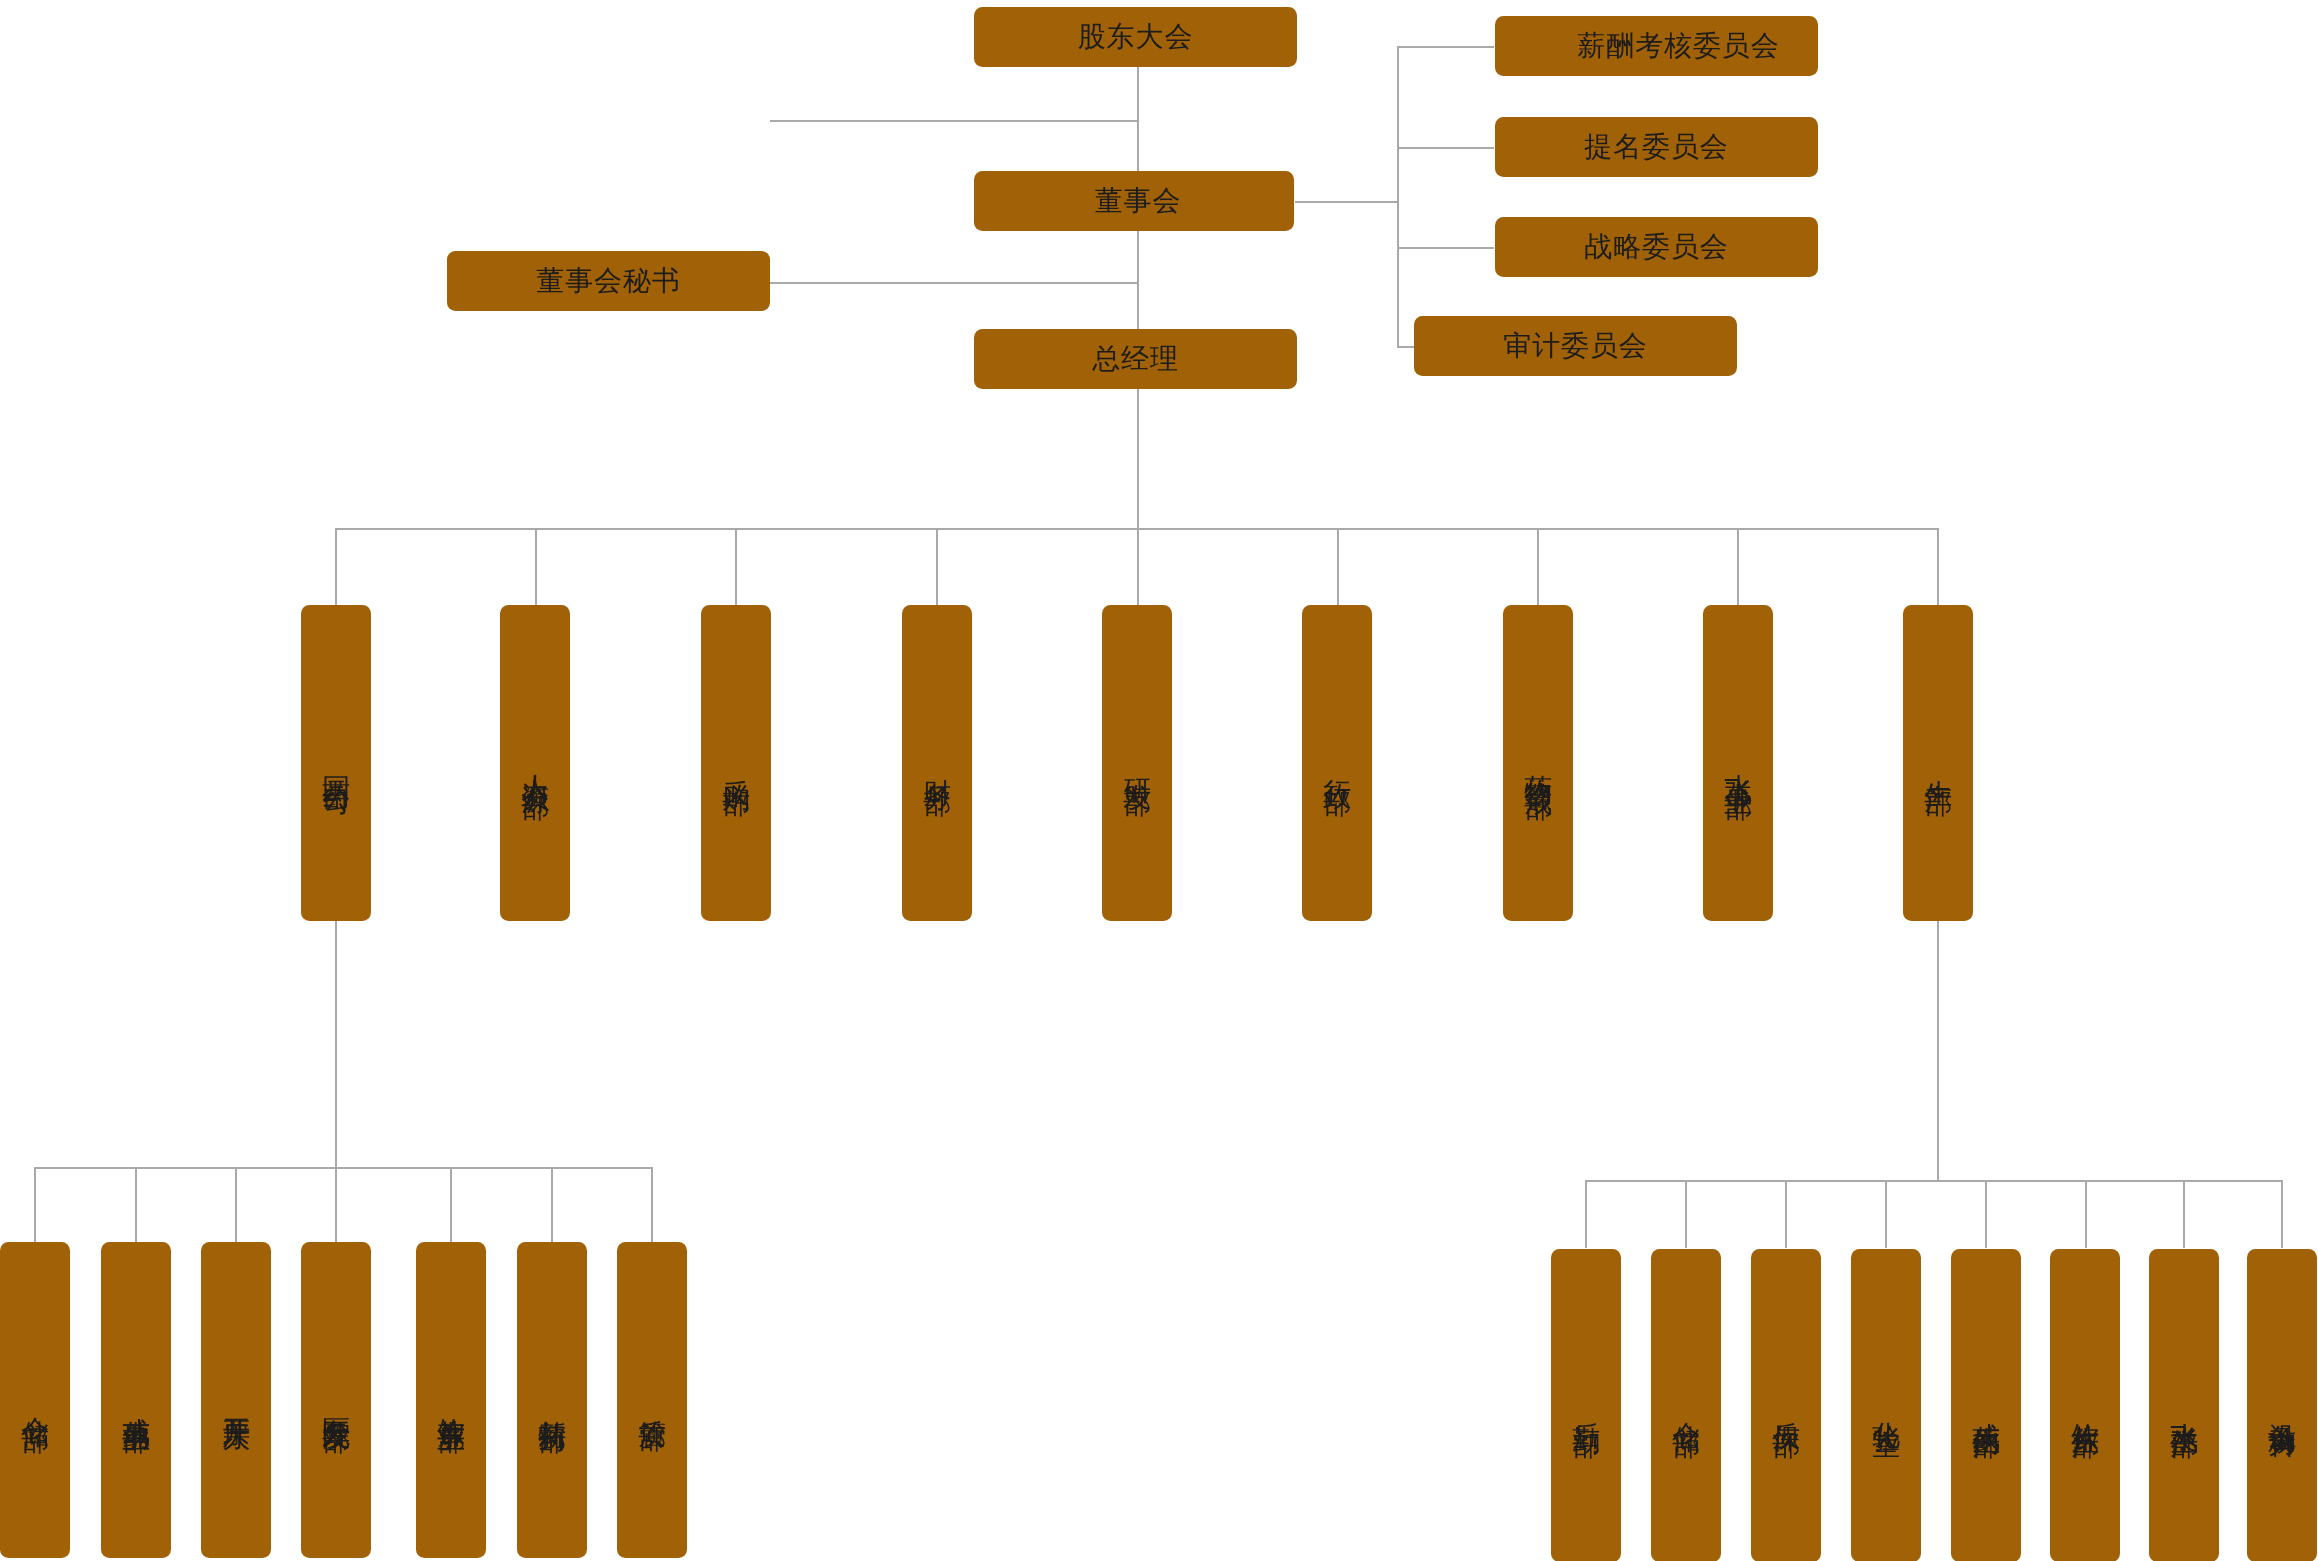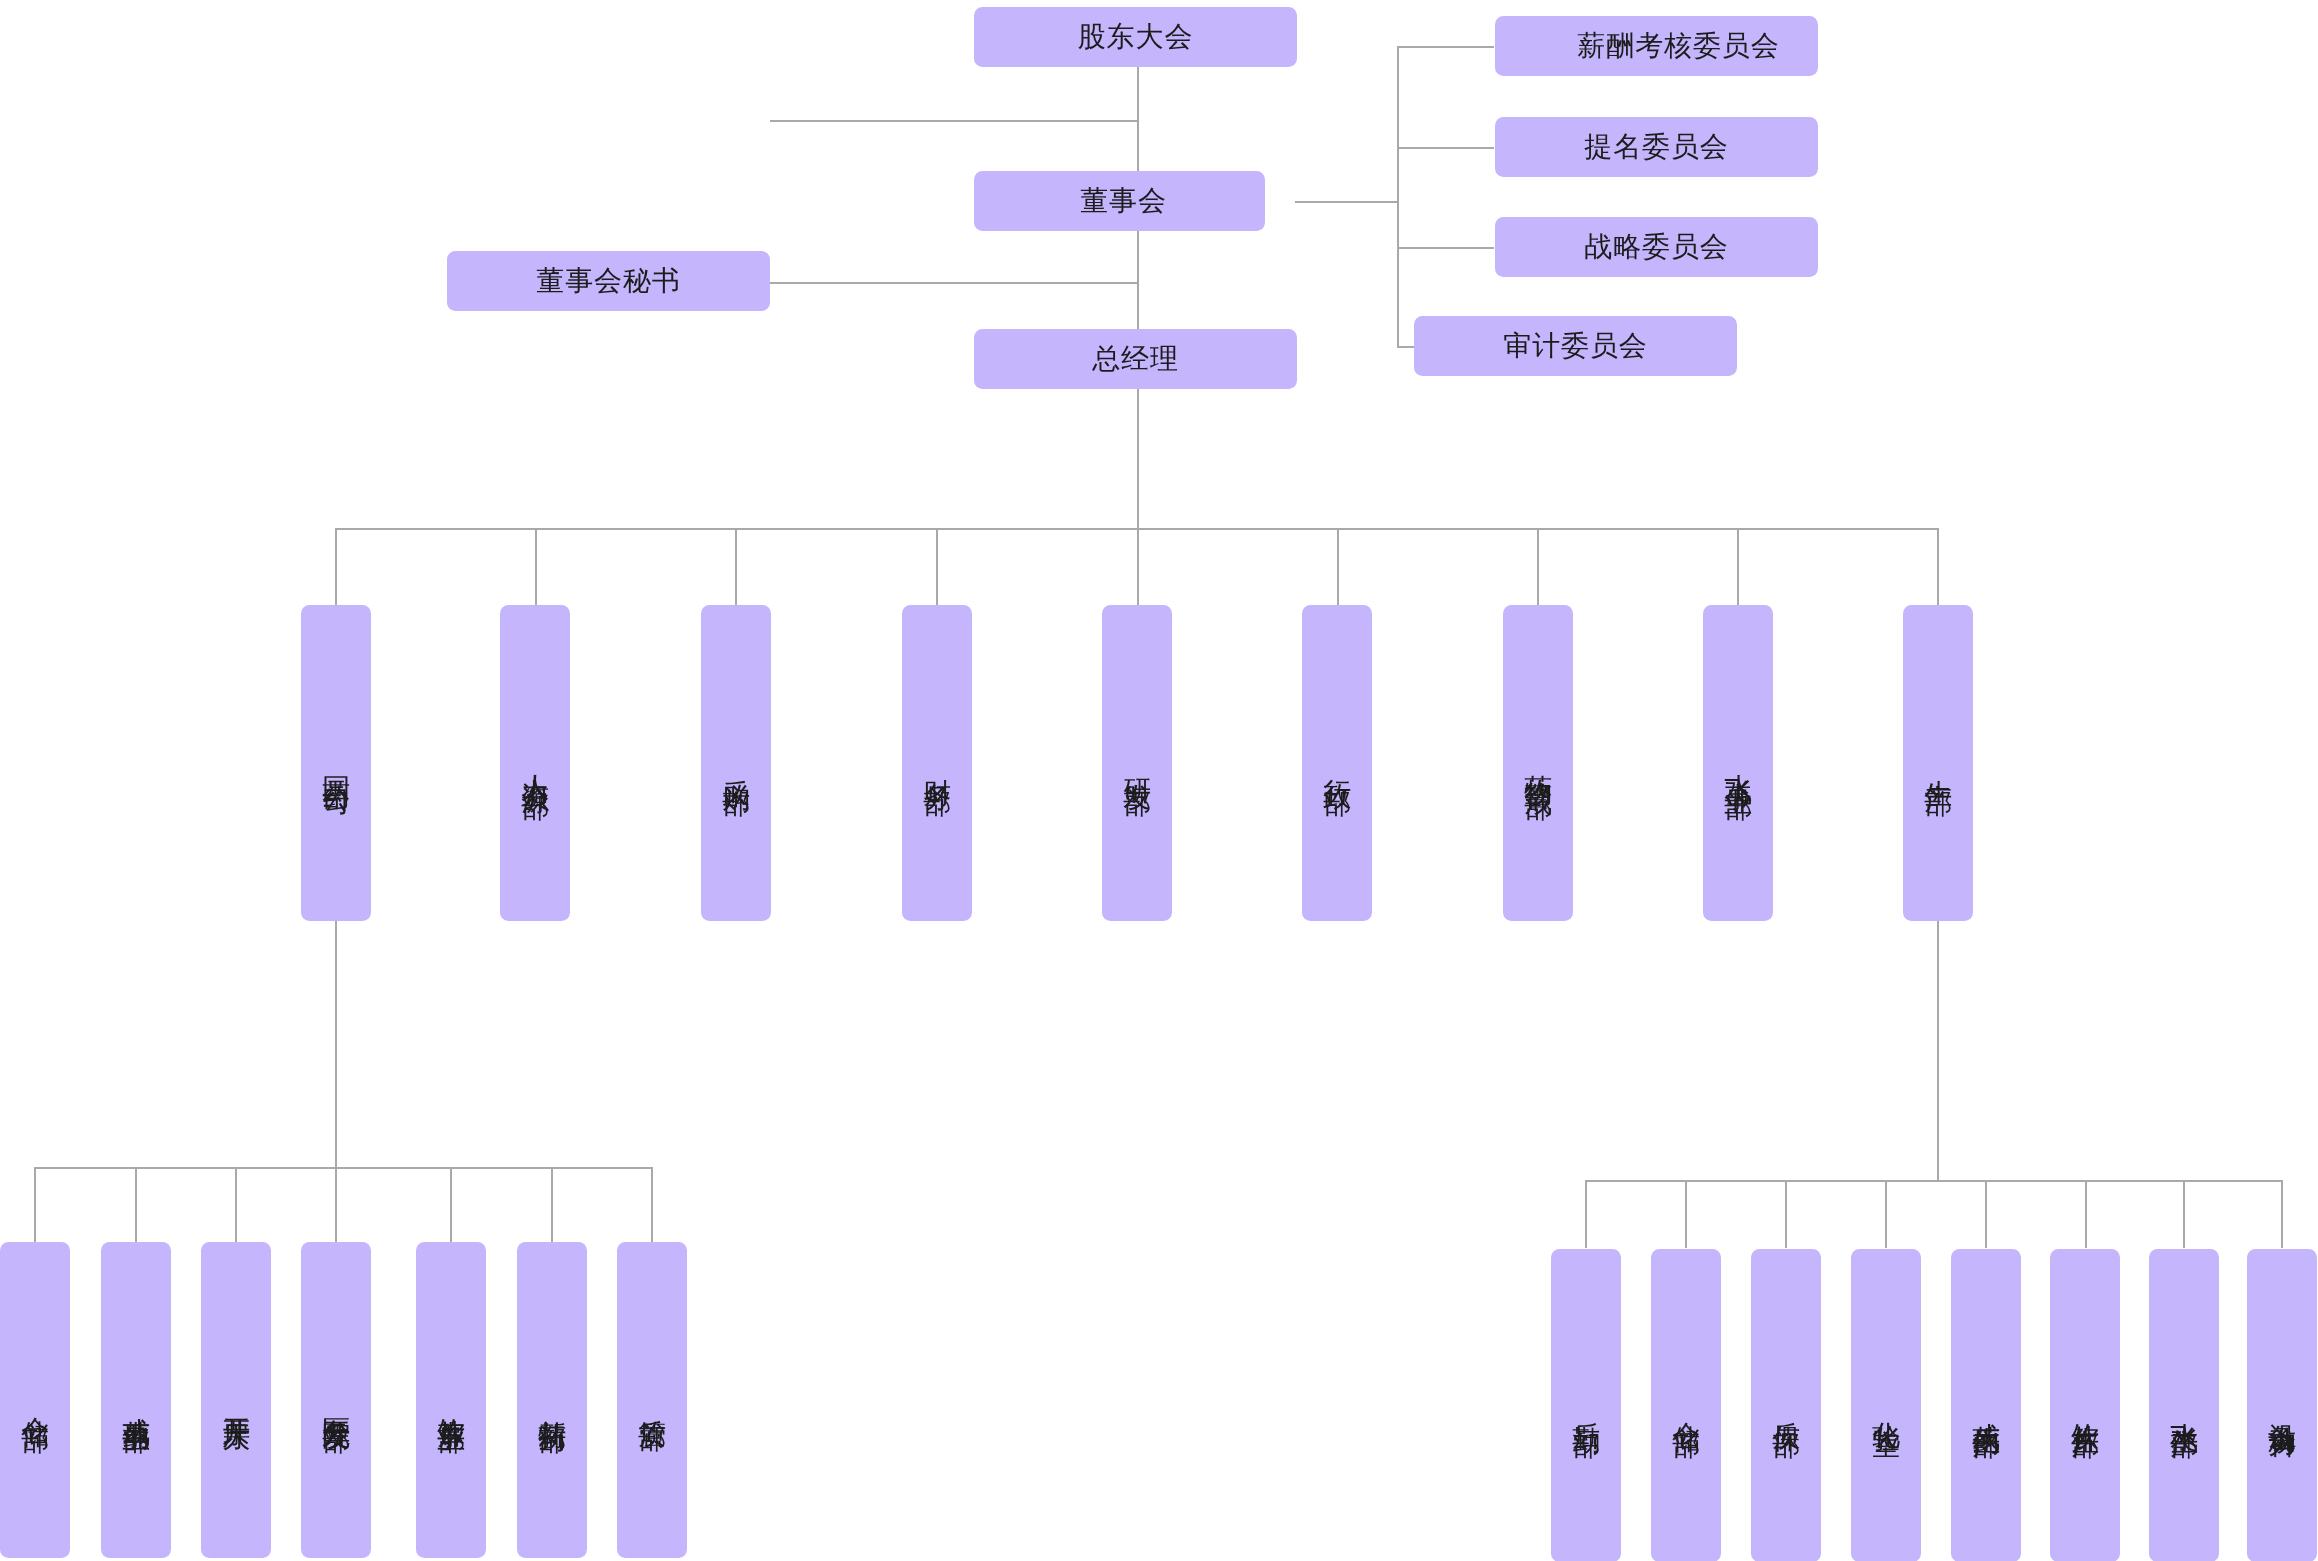--- a/index.html
+++ b/index.html
@@ -13,21 +13,21 @@
   }
   #chart {
     position: relative;
     width: 2319px;
     height: 1561px;
     background: #ffffff;
     overflow: hidden;
   }
   .node {
     position: absolute;
-    background: #c4b5fd;
+    background: #a16207;
     border-radius: 8.5px;
     display: flex;
     align-items: center;
     justify-content: center;
     text-align: right;
     box-sizing: border-box;
     color: #1c1c1c;
     line-height: 1.12;
   }
   .node.horiz {
@@ -103,21 +103,21 @@
   <div class="line v" style="left:1785px; top:1180px; height:68px;"></div>
   <div class="line v" style="left:1885px; top:1180px; height:68px;"></div>
   <div class="line v" style="left:1985px; top:1180px; height:68px;"></div>
   <div class="line v" style="left:2085px; top:1180px; height:68px;"></div>
   <div class="line v" style="left:2183px; top:1180px; height:68px;"></div>
   <div class="line v" style="left:2281px; top:1180px; height:68px;"></div>
 
   <div class="node horiz" style="left:974px; top:6.8px; width:323px; height:60px;">股东大会</div>
 
 
-  <div class="node horiz" style="left:974px; top:171px; width:291px; height:60px;padding-left:8px;">董事会</div>
+  <div class="node horiz" style="left:974px; top:171px; width:320px; height:60px;padding-left:8px;">董事会</div>
 
   <div class="node horiz" style="left:447px; top:251px; width:323px; height:60px;">董事会秘书</div>
 
   <div class="node horiz" style="left:974px; top:329px; width:323px; height:60px;">总经理</div>
 
   <div class="node horiz" style="left:1495px; top:16px; width:323px; height:60px;padding-left:44px;">薪酬考核委员会</div>
   <div class="node horiz" style="left:1495px; top:117px; width:323px; height:60px;">提名委员会</div>
   <div class="node horiz" style="left:1495px; top:217px; width:323px; height:60px;">战略委员会</div>
   <div class="node horiz" style="left:1414px; top:316px; width:323px; height:60px;">审计委员会</div>
 

